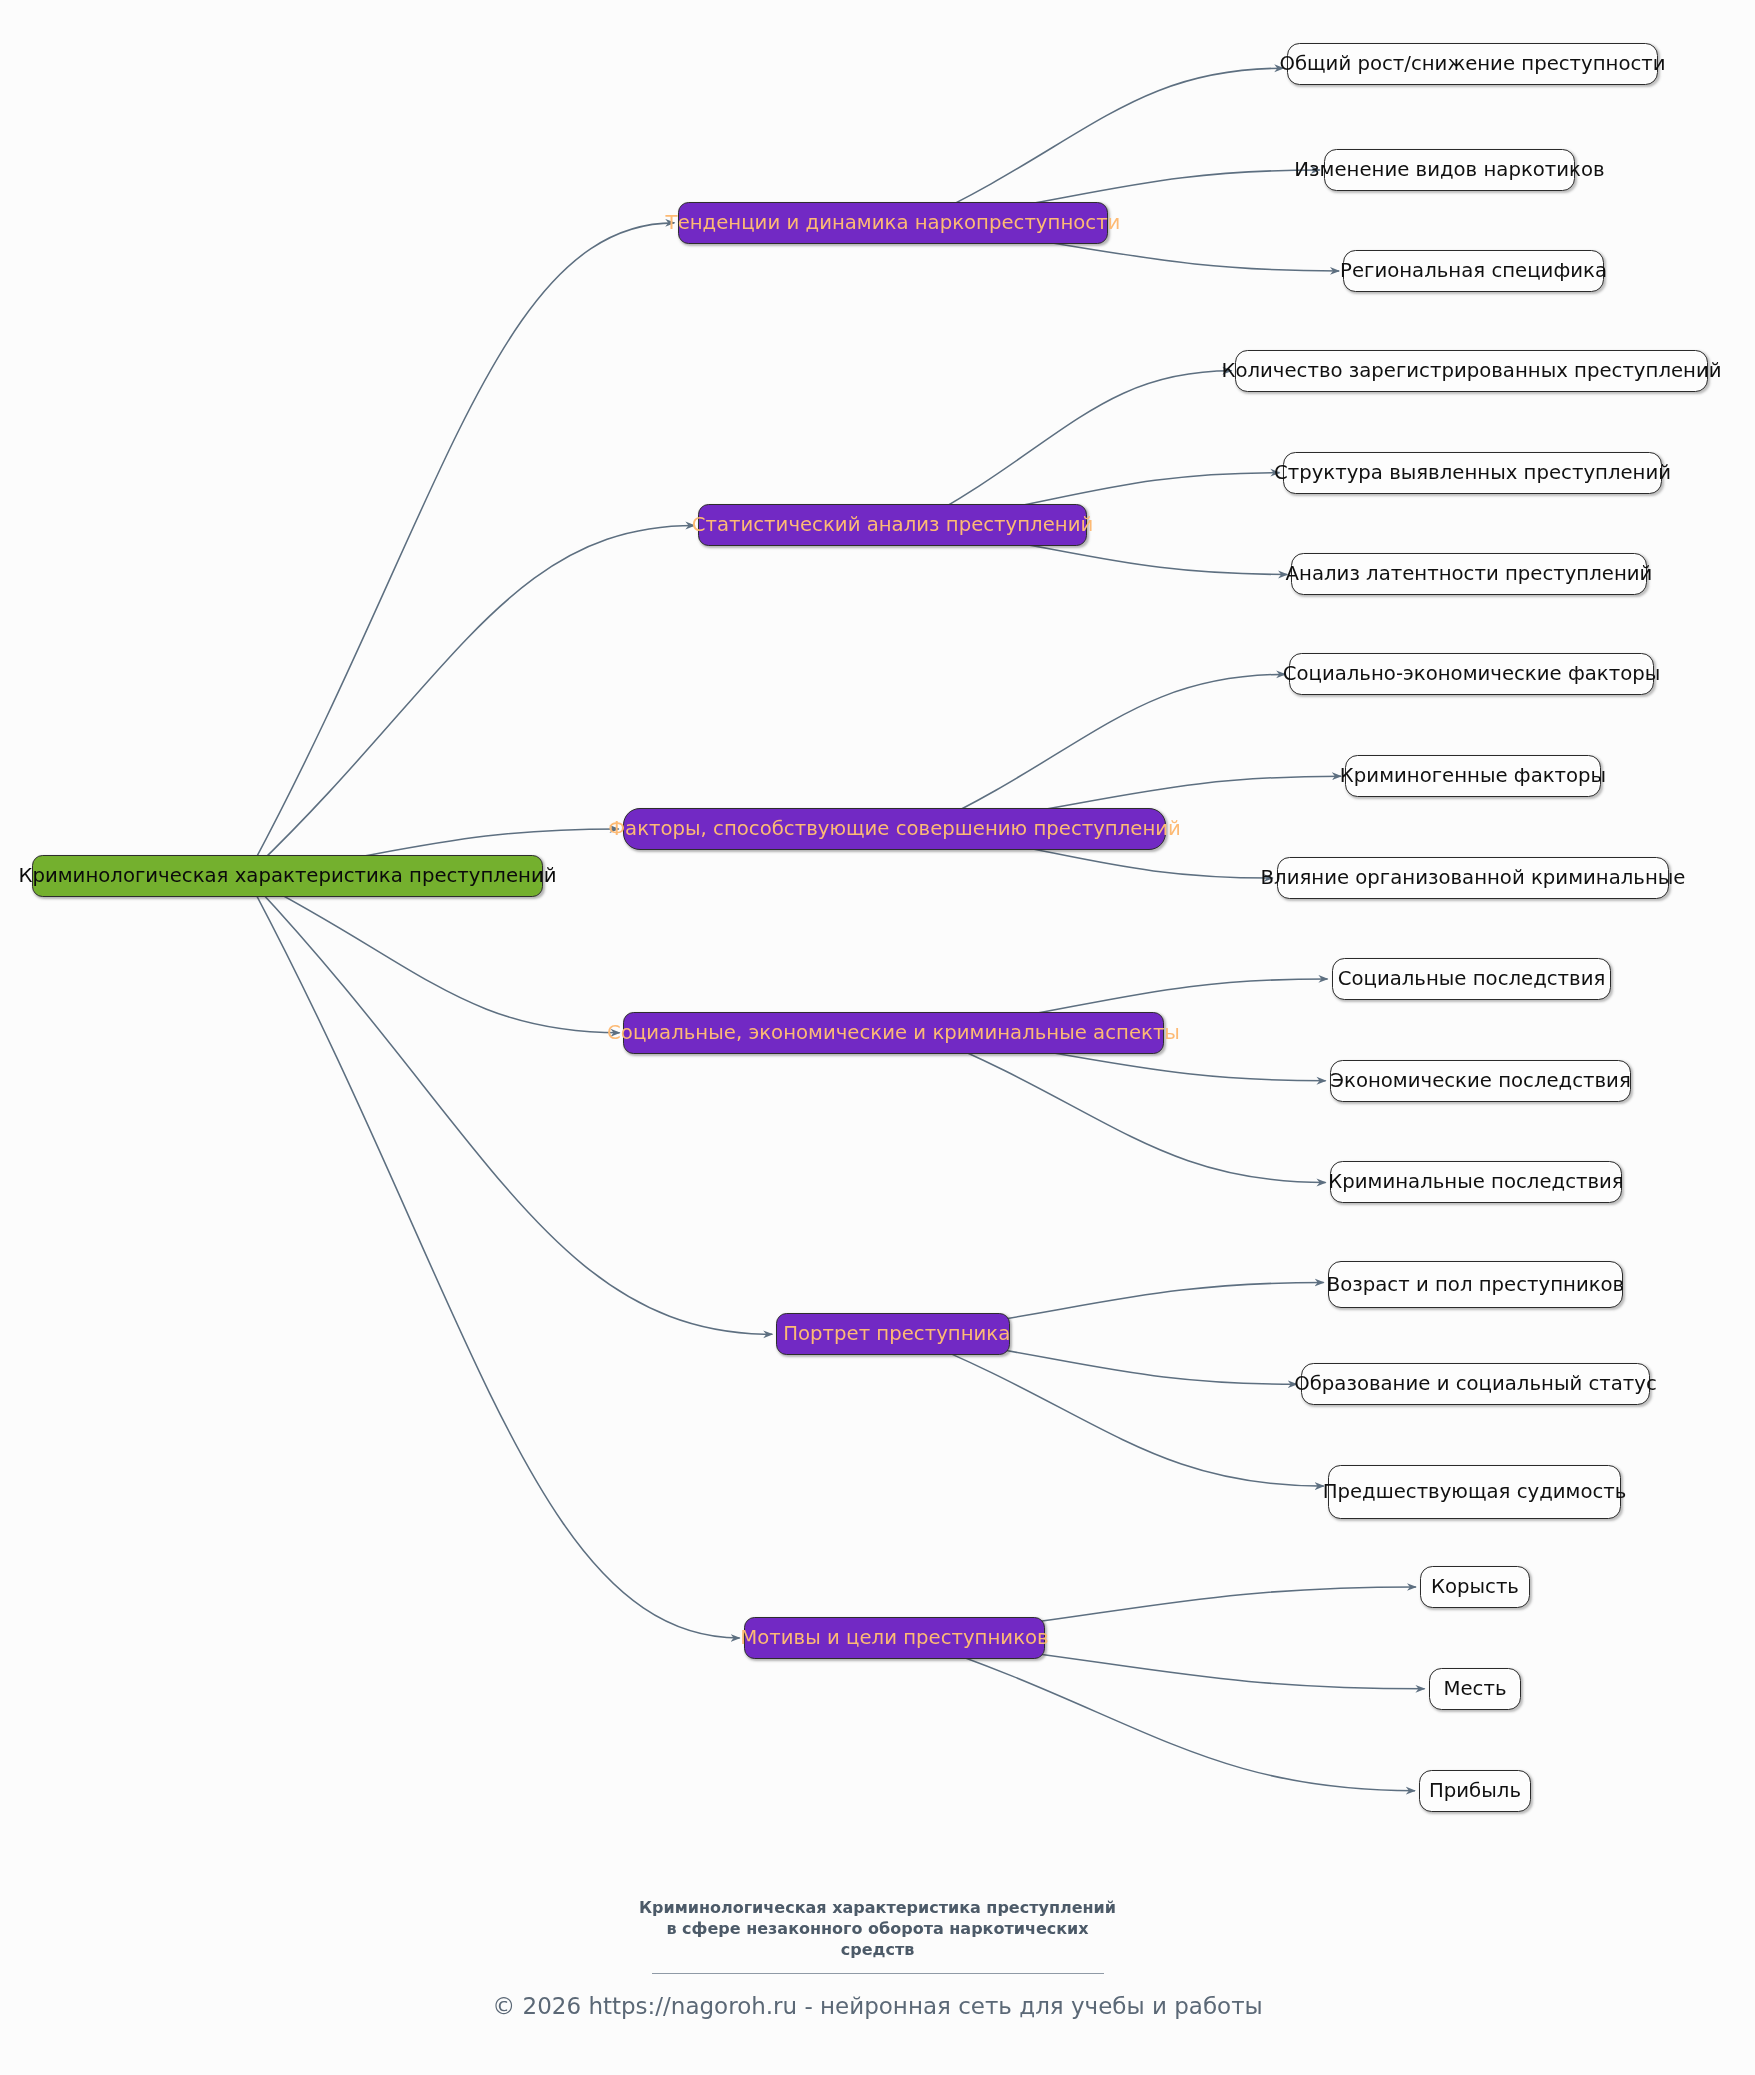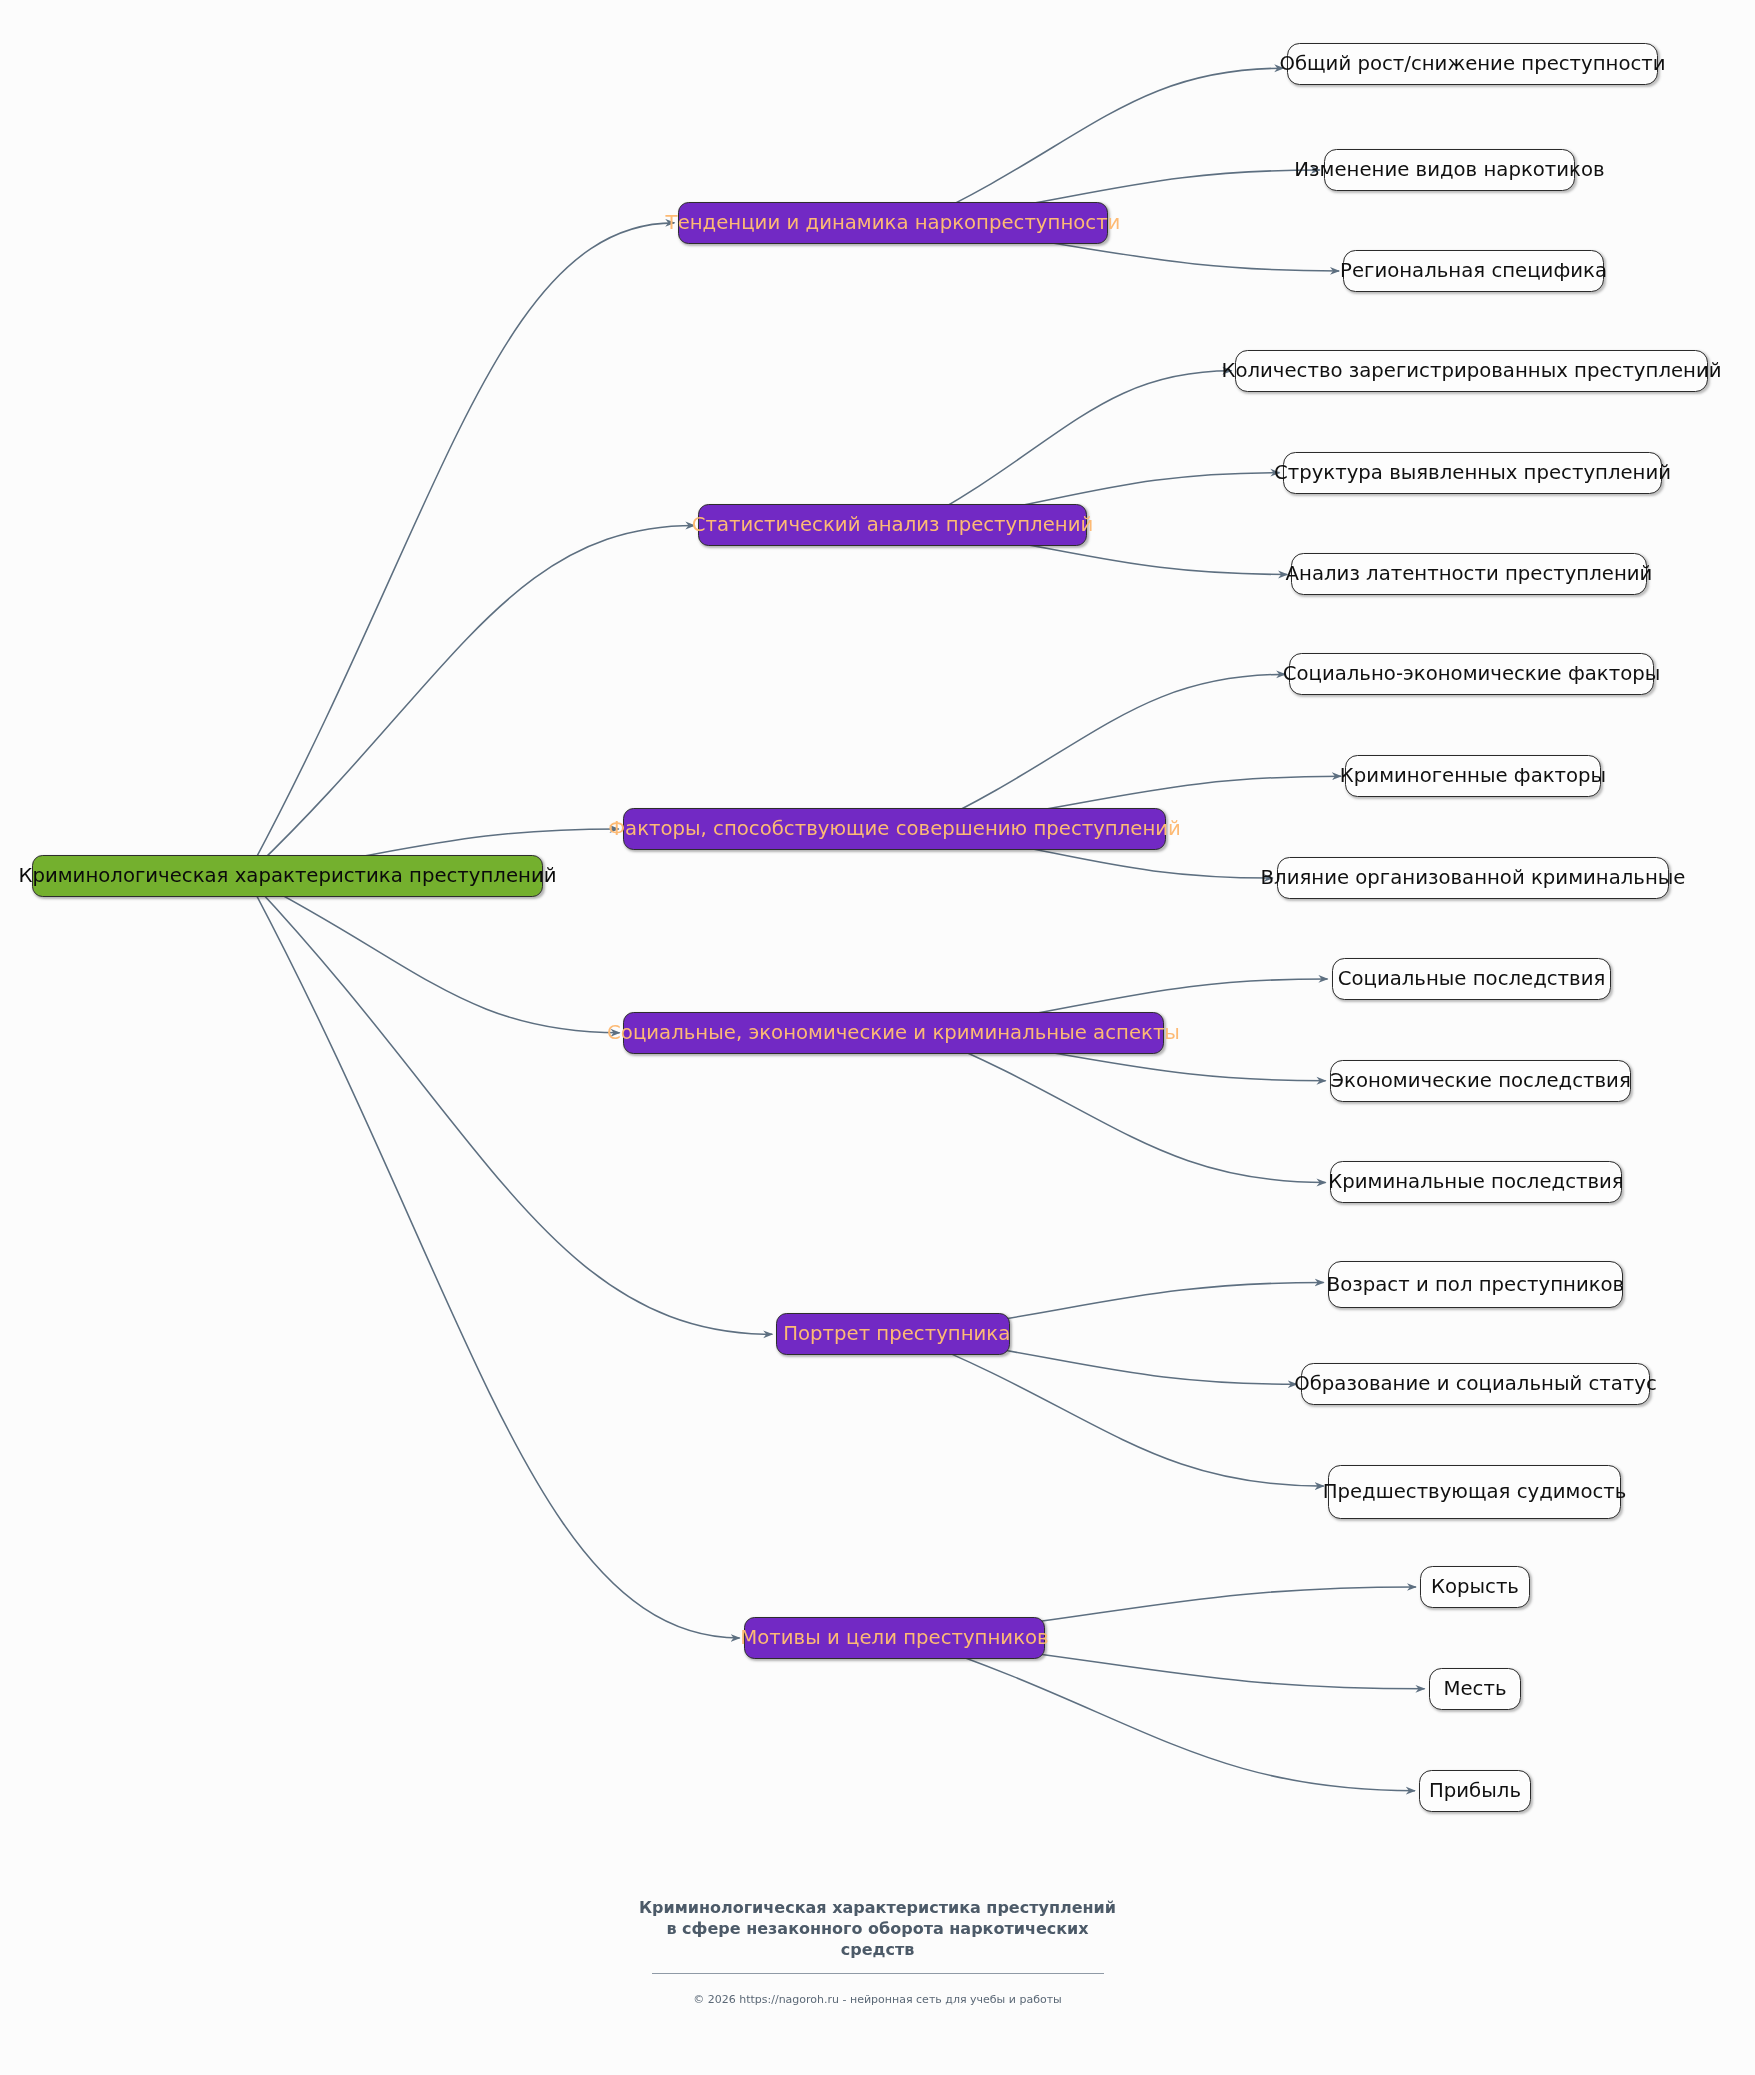--- a/index.html
+++ b/index.html
@@ -74,21 +74,21 @@
   }
   #footer-rule {
     width: 452px;
     margin: 12.5px auto 0 auto;
     border-top: 1.3px solid #8f9aa6;
     height: 0;
   }
   #footer-copy {
     margin-top: 19px;
     font-family: "DejaVu Sans", sans-serif;
-    font-size: 11px;
+    font-size: 23px;
     color: #5b6876;
   }
 </style>
 </head>
 <body>
 
 <div id="canvas">
 
   <svg id="edges" viewBox="0 0 1827 2160" preserveAspectRatio="none">
     <defs>
@@ -145,21 +145,21 @@
       </div>
       <div class="node node-leaf" style="left: 1235px; top: 350px; width: 473px; height: 42px;">
         <span>Количество зарегистрированных преступлений</span>
       </div>
       <div class="node node-leaf" style="left: 1283px; top: 452px; width: 379px; height: 42px;">
         <span>Структура выявленных преступлений</span>
       </div>
       <div class="node node-leaf" style="left: 1291px; top: 553px; width: 356px; height: 42px;">
         <span>Анализ латентности преступлений</span>
       </div>
-      <div class="node node-branch" style="left: 623px; top: 808px; width: 543px; height: 42px; background: rgb(114, 41, 196);">
+      <div class="node node-branch" style="left: 623px; top: 808px; width: 543px; height: 42px; background: rgb(114, 41, 196); border-radius: 17px;">
         <span>Факторы, способствующие совершению преступлений</span>
       </div>
       <div class="node node-leaf" style="left: 1289px; top: 653px; width: 365px; height: 42px;">
         <span>Социально-экономические факторы</span>
       </div>
       <div class="node node-leaf" style="left: 1345px; top: 755px; width: 256px; height: 42px;">
         <span>Криминогенные факторы</span>
       </div>
       <div class="node node-leaf" style="left: 1277px; top: 857px; width: 392px; height: 42px;">
         <span>Влияние организованной криминальные</span>

